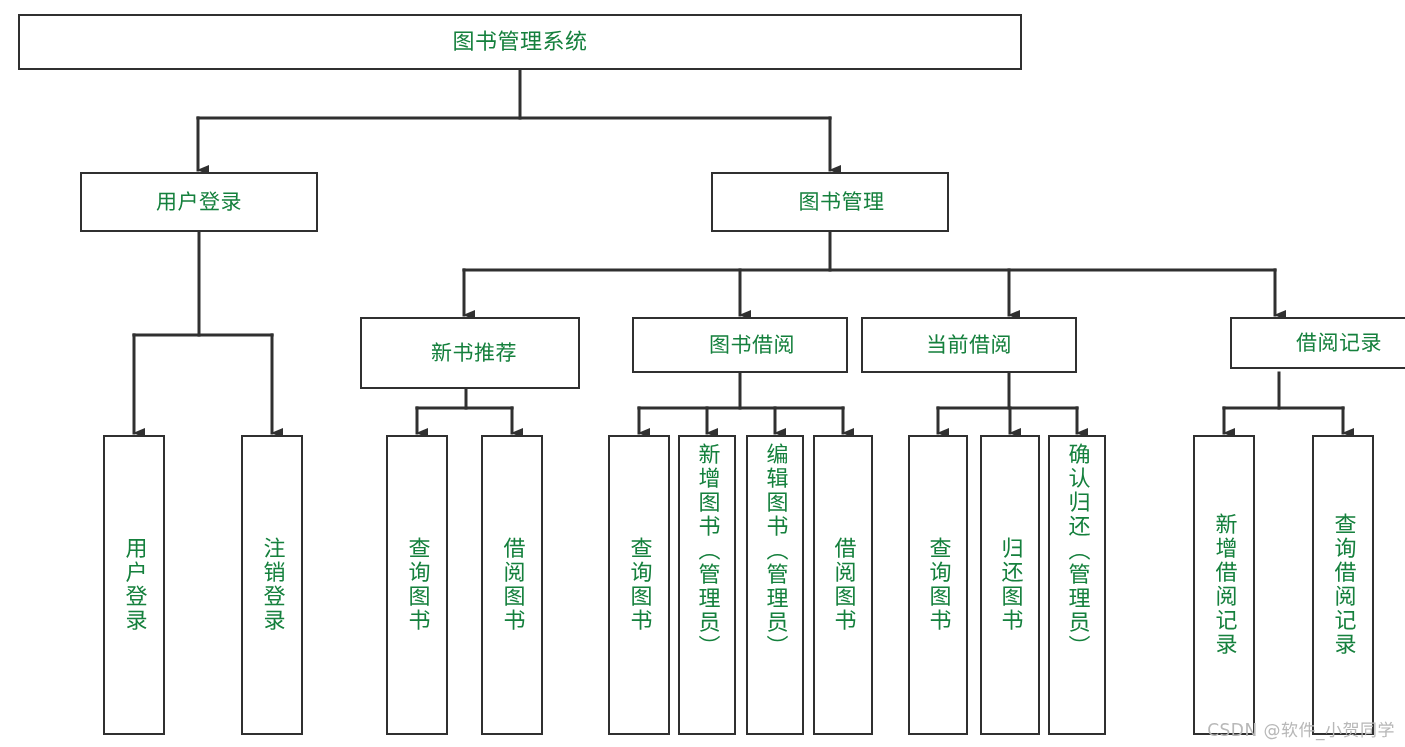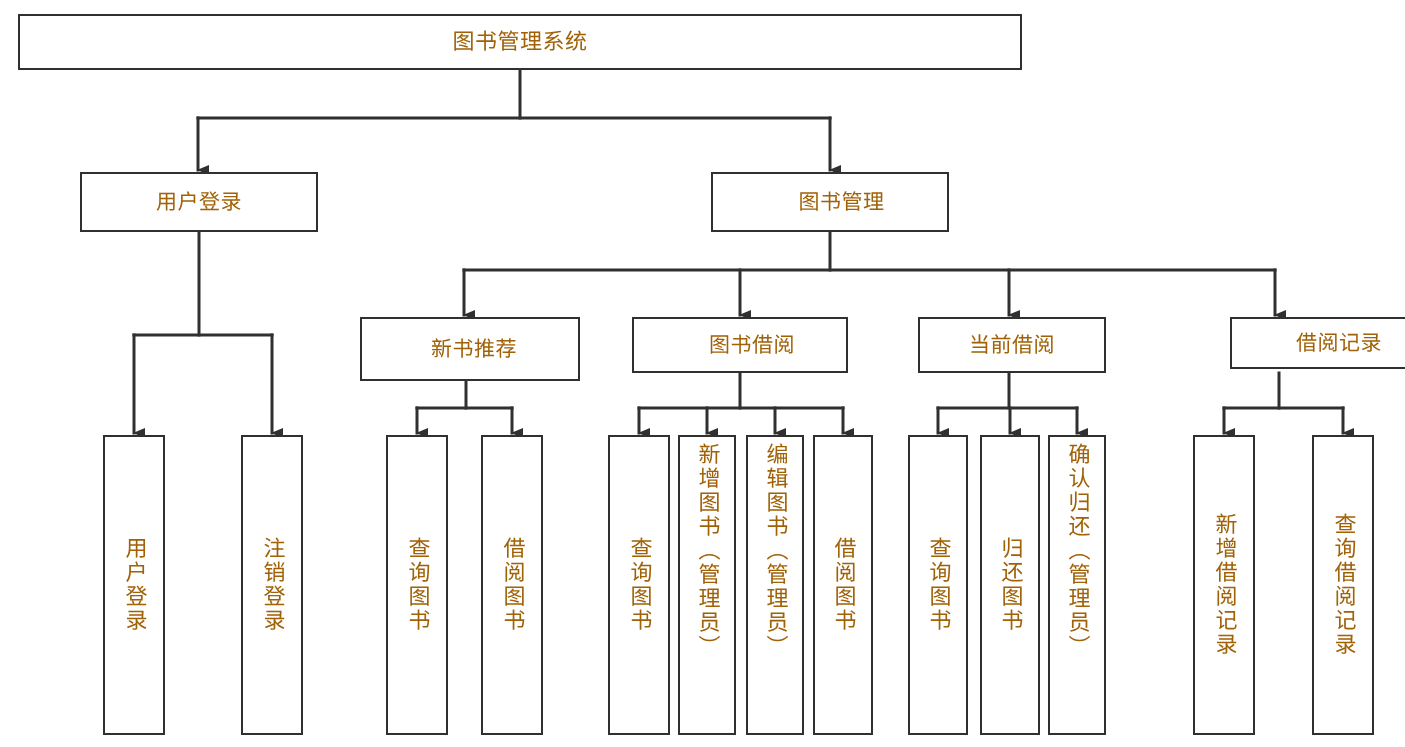--- a/index.html
+++ b/index.html
@@ -29,21 +29,21 @@
     position: absolute;
     box-sizing: border-box;
     background: #ffffff;
     border: 2px solid #303030;
     display: flex;
     align-items: center;
     justify-content: center;
     z-index: 2;
   }
   .node-label {
-    color: #a16207;
+    color: #15803d;
     text-align: center;
     line-height: 1.18;
     letter-spacing: 0.5px;
     white-space: nowrap;
   }
   .node.horizontal .node-label {
     font-size: 21px;
   }
   .node.root .node-label {
     font-size: 22px;
@@ -130,27 +130,27 @@
 
   <div id="level2-nodes">
       <div class="node horizontal" style="left: 80px; top: 172px; width: 238px; height: 60px;">
         <span class="node-label">用户登录</span>
       </div>
       <div class="node horizontal" style="left: 711px; top: 172px; width: 238px; height: 60px; padding-left: 23px;">
         <span class="node-label">图书管理</span>
       </div>
     </div>
   <div id="level3-nodes">
-      <div class="node horizontal" style="left: 360px; top: 317px; width: 220px; height: 64px; padding-left: 8px;">
+      <div class="node horizontal" style="left: 360px; top: 317px; width: 220px; height: 72px; padding-left: 8px;">
         <span class="node-label">新书推荐</span>
       </div>
       <div class="node horizontal" style="left: 632px; top: 317px; width: 216px; height: 56px; padding-left: 24px;">
         <span class="node-label">图书借阅</span>
       </div>
-      <div class="node horizontal" style="left: 918px; top: 317px; width: 188px; height: 56px;">
+      <div class="node horizontal" style="left: 861px; top: 317px; width: 216px; height: 56px;">
         <span class="node-label">当前借阅</span>
       </div>
       <div class="node horizontal" style="left: 1230px; top: 317px; width: 218px; height: 52px;">
         <span class="node-label">借阅记录</span>
       </div>
     </div>
   <div id="leaf-nodes">
       <div class="node vertical centered" style="left: 103px; top: 435px; width: 62px; height: 300px;">
         <span class="node-label">用户登录</span>
       </div>
@@ -185,13 +185,14 @@
         <span class="node-label">确认归还（管理员）</span>
       </div>
       <div class="node vertical centered" style="left: 1193px; top: 435px; width: 62px; height: 300px;">
         <span class="node-label">新增借阅记录</span>
       </div>
       <div class="node vertical centered" style="left: 1312px; top: 435px; width: 62px; height: 300px;">
         <span class="node-label">查询借阅记录</span>
       </div>
     </div>
 
+  <div class="watermark">CSDN @软件_小贺同学</div>
 </div>
 
 </body></html>

